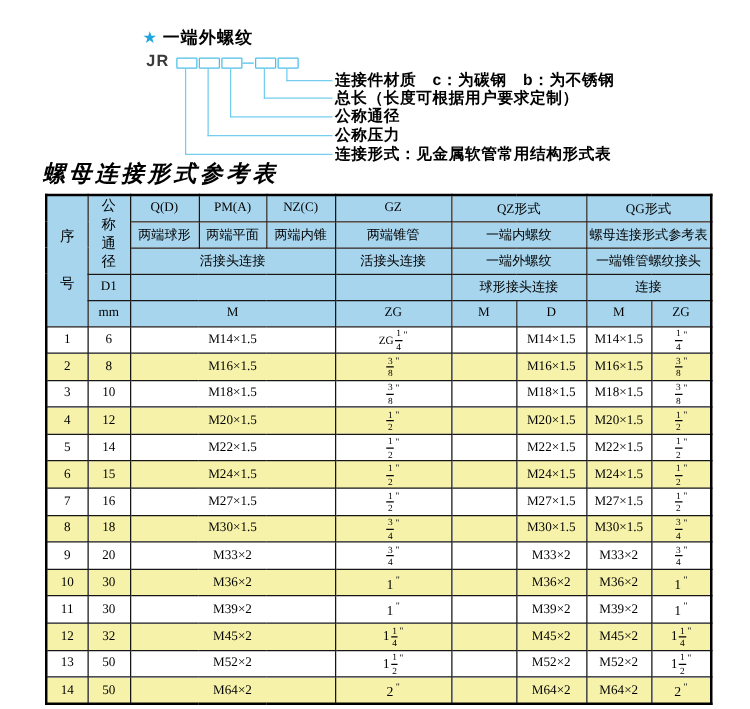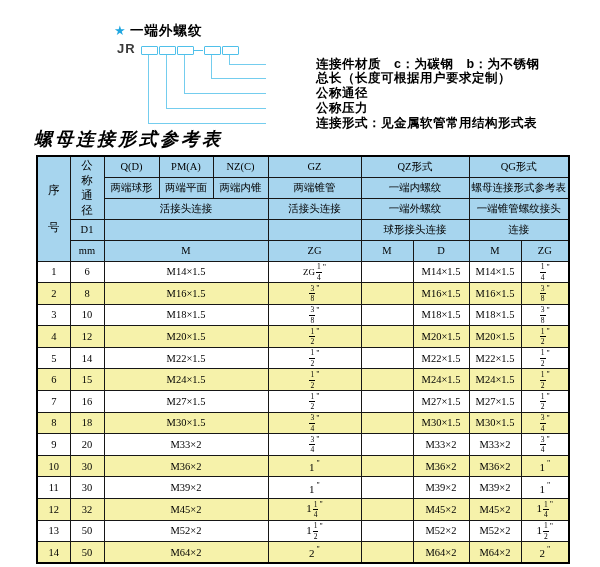--- a/index.html
+++ b/index.html
@@ -7,21 +7,21 @@
        font-family:"Liberation Sans",sans-serif;color:#000;}
   .abs{position:absolute;}
 
   
   .star{color:#1fa6e0;font-size:13px;line-height:13px;}
   .dg-title{font-weight:bold;font-size:13.5px;letter-spacing:1px;}
   .jr{font-weight:bold;font-size:13px;color:#3a3a3a;letter-spacing:1px;}
   .codebox{width:15px;height:7px;background:#fff;border:1.6px solid #4fc0ea;border-radius:1px;}
   .dashseg{width:9px;height:0;border-top:1.6px solid #4fc0ea;}
   .conn{border-left:1.6px solid #74cdee;border-bottom:1.6px solid #74cdee;}
-  .dg-label{font-weight:bold;font-size:12.5px;line-height:14px;white-space:nowrap;letter-spacing:0.5px;margin-left:48px;}
+  .dg-label{font-weight:bold;font-size:12.5px;line-height:14px;white-space:nowrap;letter-spacing:0.5px;}
 
   
   .tbl-title{font-family:"Liberation Serif",serif;font-style:italic;font-weight:bold;
              font-size:18px;letter-spacing:3px;white-space:nowrap;text-align:right;}
 
   
   table.ref{border-collapse:collapse;table-layout:fixed;width:532px;
             font-family:"Liberation Serif",serif;}
   table.ref td,table.ref th{border:1px solid #161616;text-align:center;vertical-align:middle;
             font-weight:normal;font-size:10.5px;padding:0;overflow:hidden;}

